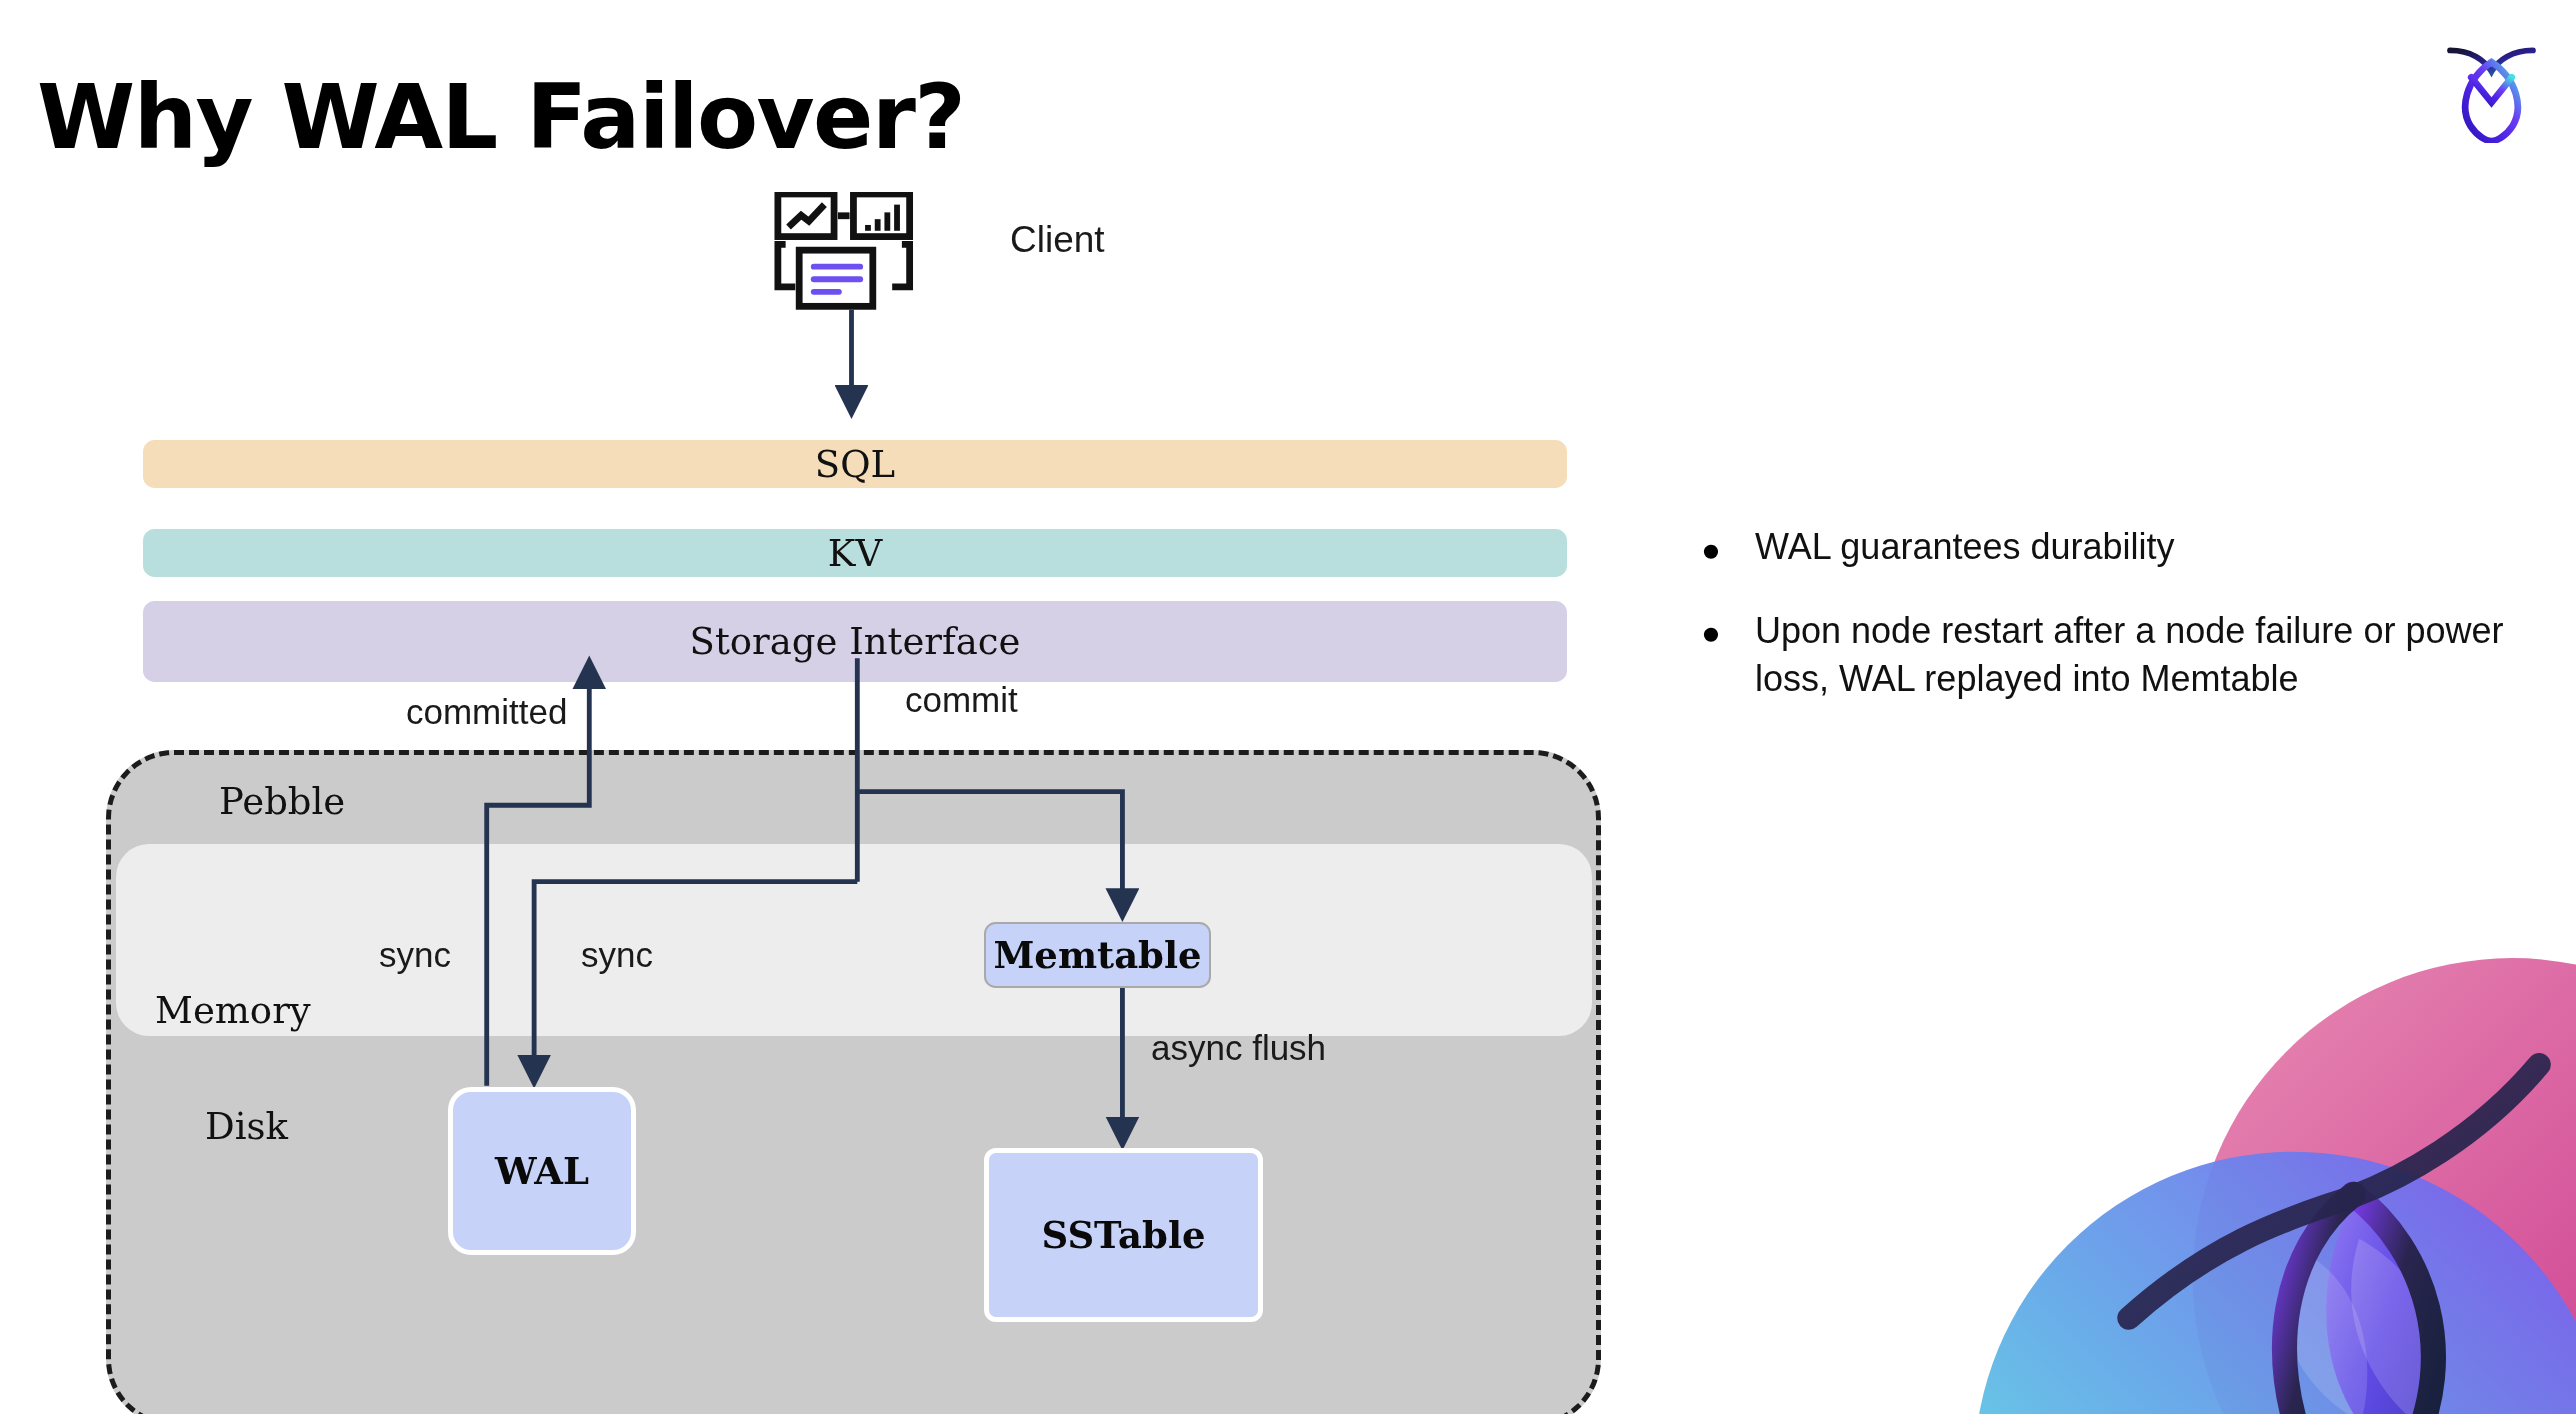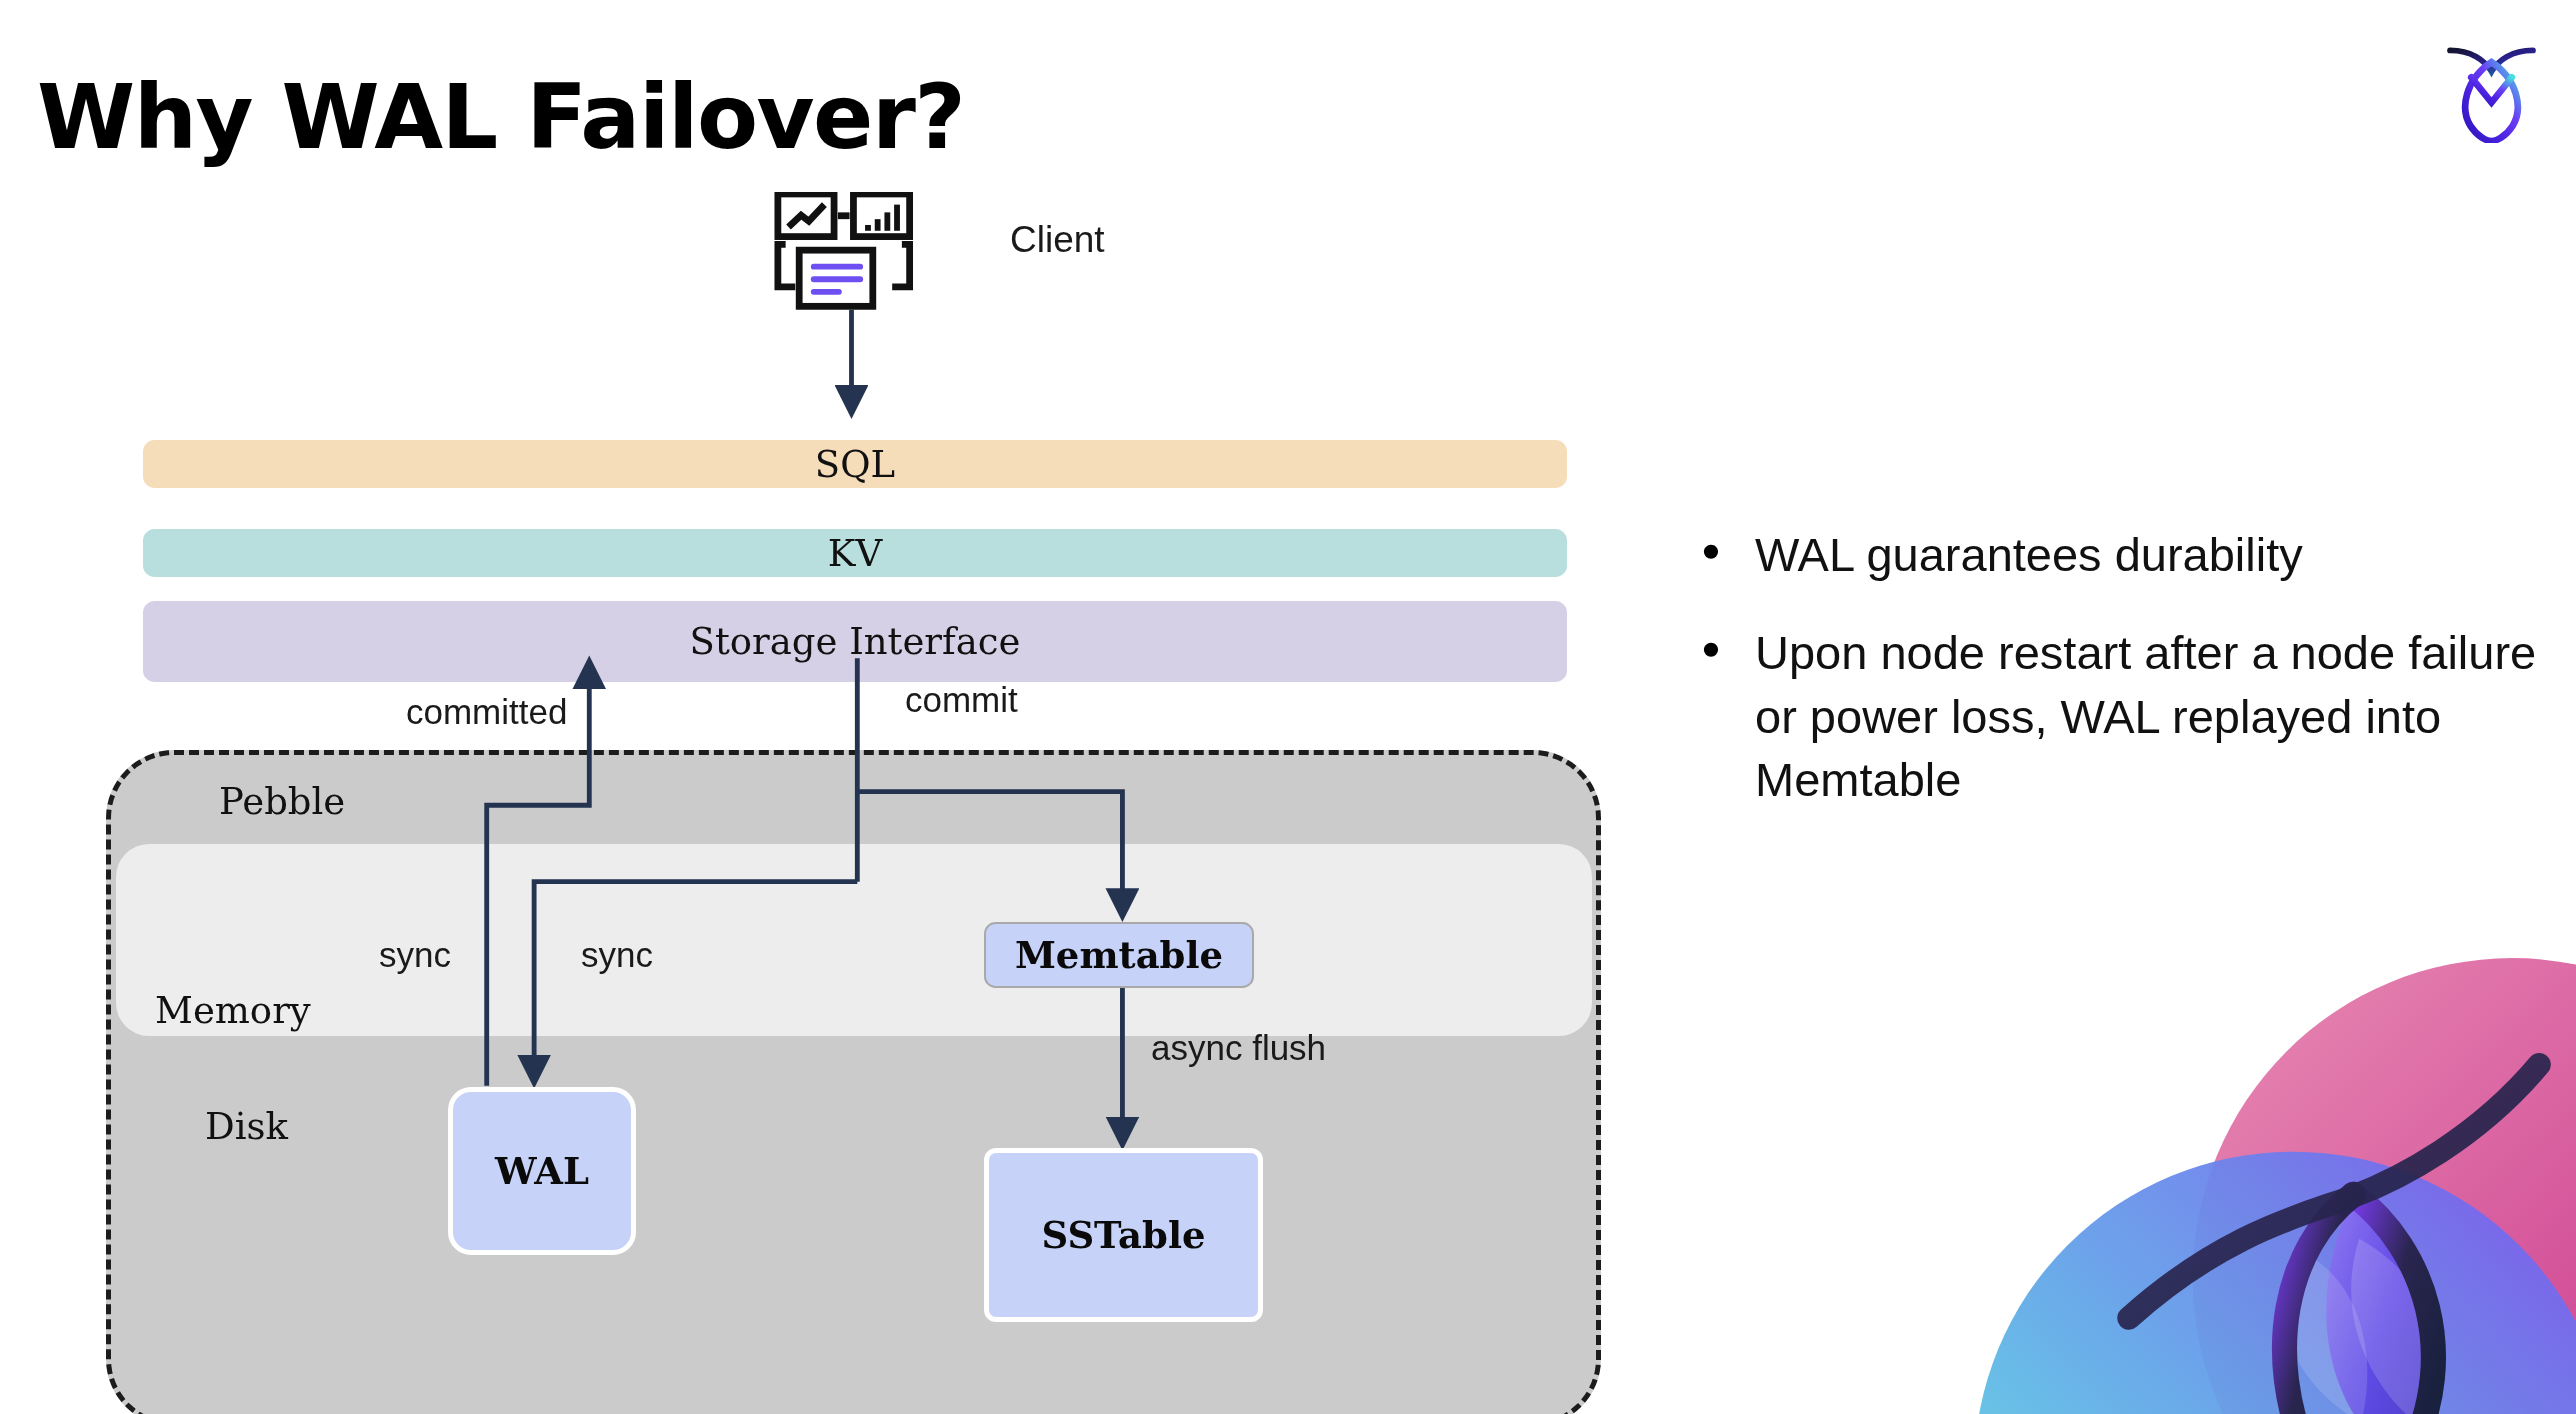--- a/index.html
+++ b/index.html
@@ -156,21 +156,21 @@
     font-weight: 700;
     font-size: 37px;
     color: #0a0a0a;
     box-sizing: border-box;
   }
   #node-wal {
     left: 448px; top: 1087px; width: 188px; height: 168px;
     border: 5.8px solid #ffffff; border-radius: 23px;
   }
   #node-memtable {
-    left: 984px; top: 922px; width: 270px; height: 66px;
+    left: 984px; top: 922px; width: 227px; height: 66px;
     border: 2.9px solid #a9a9a9; border-radius: 11.6px;
   }
   #node-sstable {
     left: 984px; top: 1148px; width: 279px; height: 174px;
     border: 5.8px solid #ffffff; border-radius: 12px;
   }
 
   
   .edge-label {
     position: absolute;
@@ -199,21 +199,21 @@
   .bullet-dot {
     flex: 0 0 auto;
     width: 54px;
     font-size: 33px;
     line-height: 1.3;
     color: #000000;
     padding-top: 5.8px;
   }
   .bullet-text {
     flex: 1 1 auto;
-    font-size: 47px;
+    font-size: 36px;
     line-height: 1.35;
     color: #111111;
   }
 
   
   #connectors {
     position: absolute;
     left: 0; top: 0;
     width: 1703px; height: 1415px;
     pointer-events: none;

